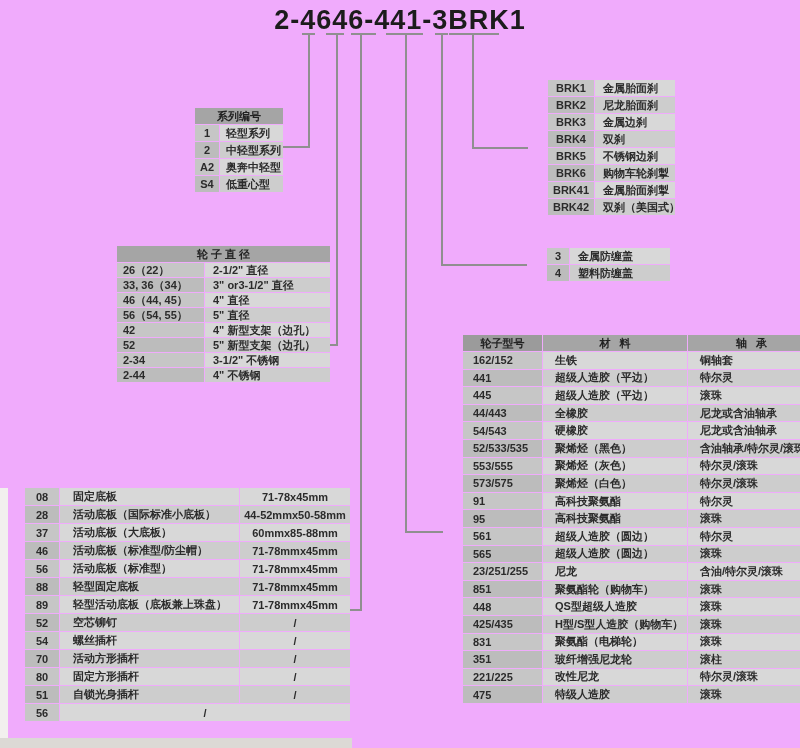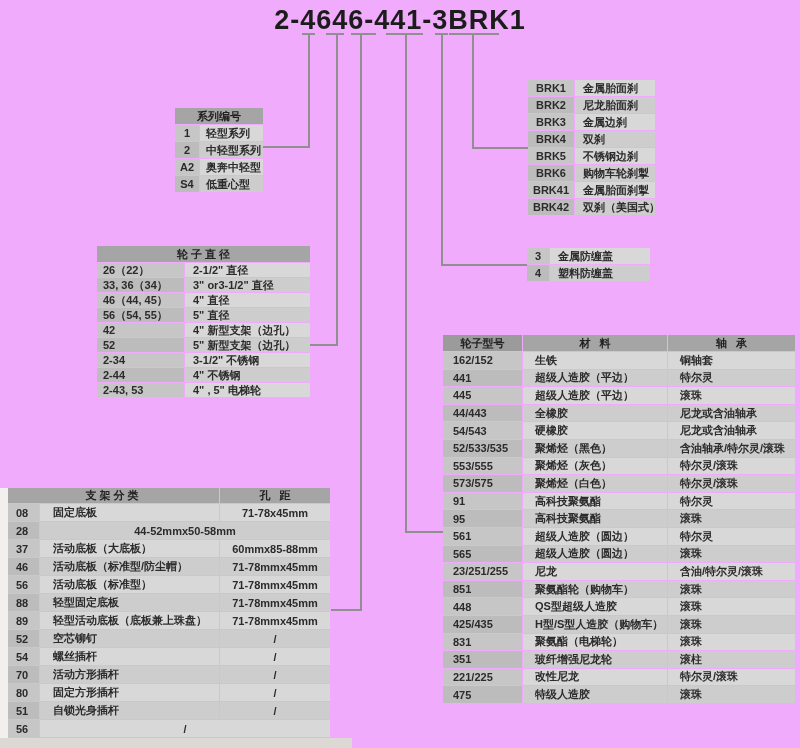--- a/index.html
+++ b/index.html
@@ -6,21 +6,21 @@
   #canvas{position:relative;width:800px;height:748px;background:#f0abfc;overflow:hidden;
           font-family:"Liberation Sans","DejaVu Sans",sans-serif;color:#2b2b2b;}
   
   .title{position:absolute;left:230px;top:5px;width:340px;text-align:center;
          font-size:27px;font-weight:bold;color:#1c1c1c;letter-spacing:1px;white-space:pre;}
   
   .tick{position:absolute;height:2px;background:#8f8f8f;}
   .vl{position:absolute;width:2px;background:#8f8f8f;}
   .hl{position:absolute;height:2px;background:#8f8f8f;}
   
-  .tbl{position:absolute;display:flex;flex-direction:column;gap:1px;}
+  .tbl{position:absolute;display:flex;flex-direction:column;gap:1px;margin-left:20px;}
   .thead{display:flex;gap:1px;border-radius:6px;}
   .th{background:#a5a5a5;display:flex;align-items:center;justify-content:center;
       font-weight:bold;font-size:11px;color:#222;white-space:pre;box-sizing:border-box;}
   .tbody{display:flex;flex-direction:column;gap:1px;}
   .tr{display:flex;gap:1px;}
   .td{display:flex;align-items:center;font-size:11px;font-weight:bold;color:#2b2b2b;
       padding-left:8px;box-sizing:border-box;white-space:pre;overflow:hidden;}
   .tbody .tr:nth-child(odd) .td{background:#d8d8d8;}
   .tbody .tr:nth-child(even) .td{background:#cdcdcd;}
   .tbody .tr:nth-child(odd) .td.c0{background:#c6c6c6;}
@@ -193,53 +193,46 @@
           <div class="td c1">5" 新型支架（边孔）</div>
         </div>
         <div class="tr">
           <div class="td c0">2-34</div>
           <div class="td c1">3-1/2" 不锈钢</div>
         </div>
         <div class="tr">
           <div class="td c0">2-44</div>
           <div class="td c1">4" 不锈钢</div>
         </div>
-        <div class="tr">
-          <div class="td c0">2-43, 53</div>
-          <div class="td c1">4" , 5" 电梯轮</div>
-        </div>
       </div>
   </div>
 
   <div class="tbl cover">
     <div class="tbody">
         <div class="tr">
           <div class="td c0">3</div>
           <div class="td c1">金属防缠盖</div>
         </div>
         <div class="tr">
           <div class="td c0">4</div>
           <div class="td c1">塑料防缠盖</div>
         </div>
       </div>
   </div>
 
   <div class="tbl bracket">
-    <div class="thead">
-      <div class="th h0">支 架 分 类</div>
-      <div class="th h1">孔   距</div>
-    </div>
     <div class="tbody">
         <div class="tr">
           <div class="td c0">08</div>
           <div class="td c1">固定底板</div>
           <div class="td c2">71-78x45mm</div>
         </div>
         <div class="tr">
           <div class="td c0">28</div>
+          <div class="td c1">活动底板（国际标准小底板）</div>
           <div class="td c2">44-52mmx50-58mm</div>
         </div>
         <div class="tr">
           <div class="td c0">37</div>
           <div class="td c1">活动底板（大底板）</div>
           <div class="td c2">60mmx85-88mm</div>
         </div>
         <div class="tr">
           <div class="td c0">46</div>
           <div class="td c1">活动底板（标准型/防尘帽）</div>

